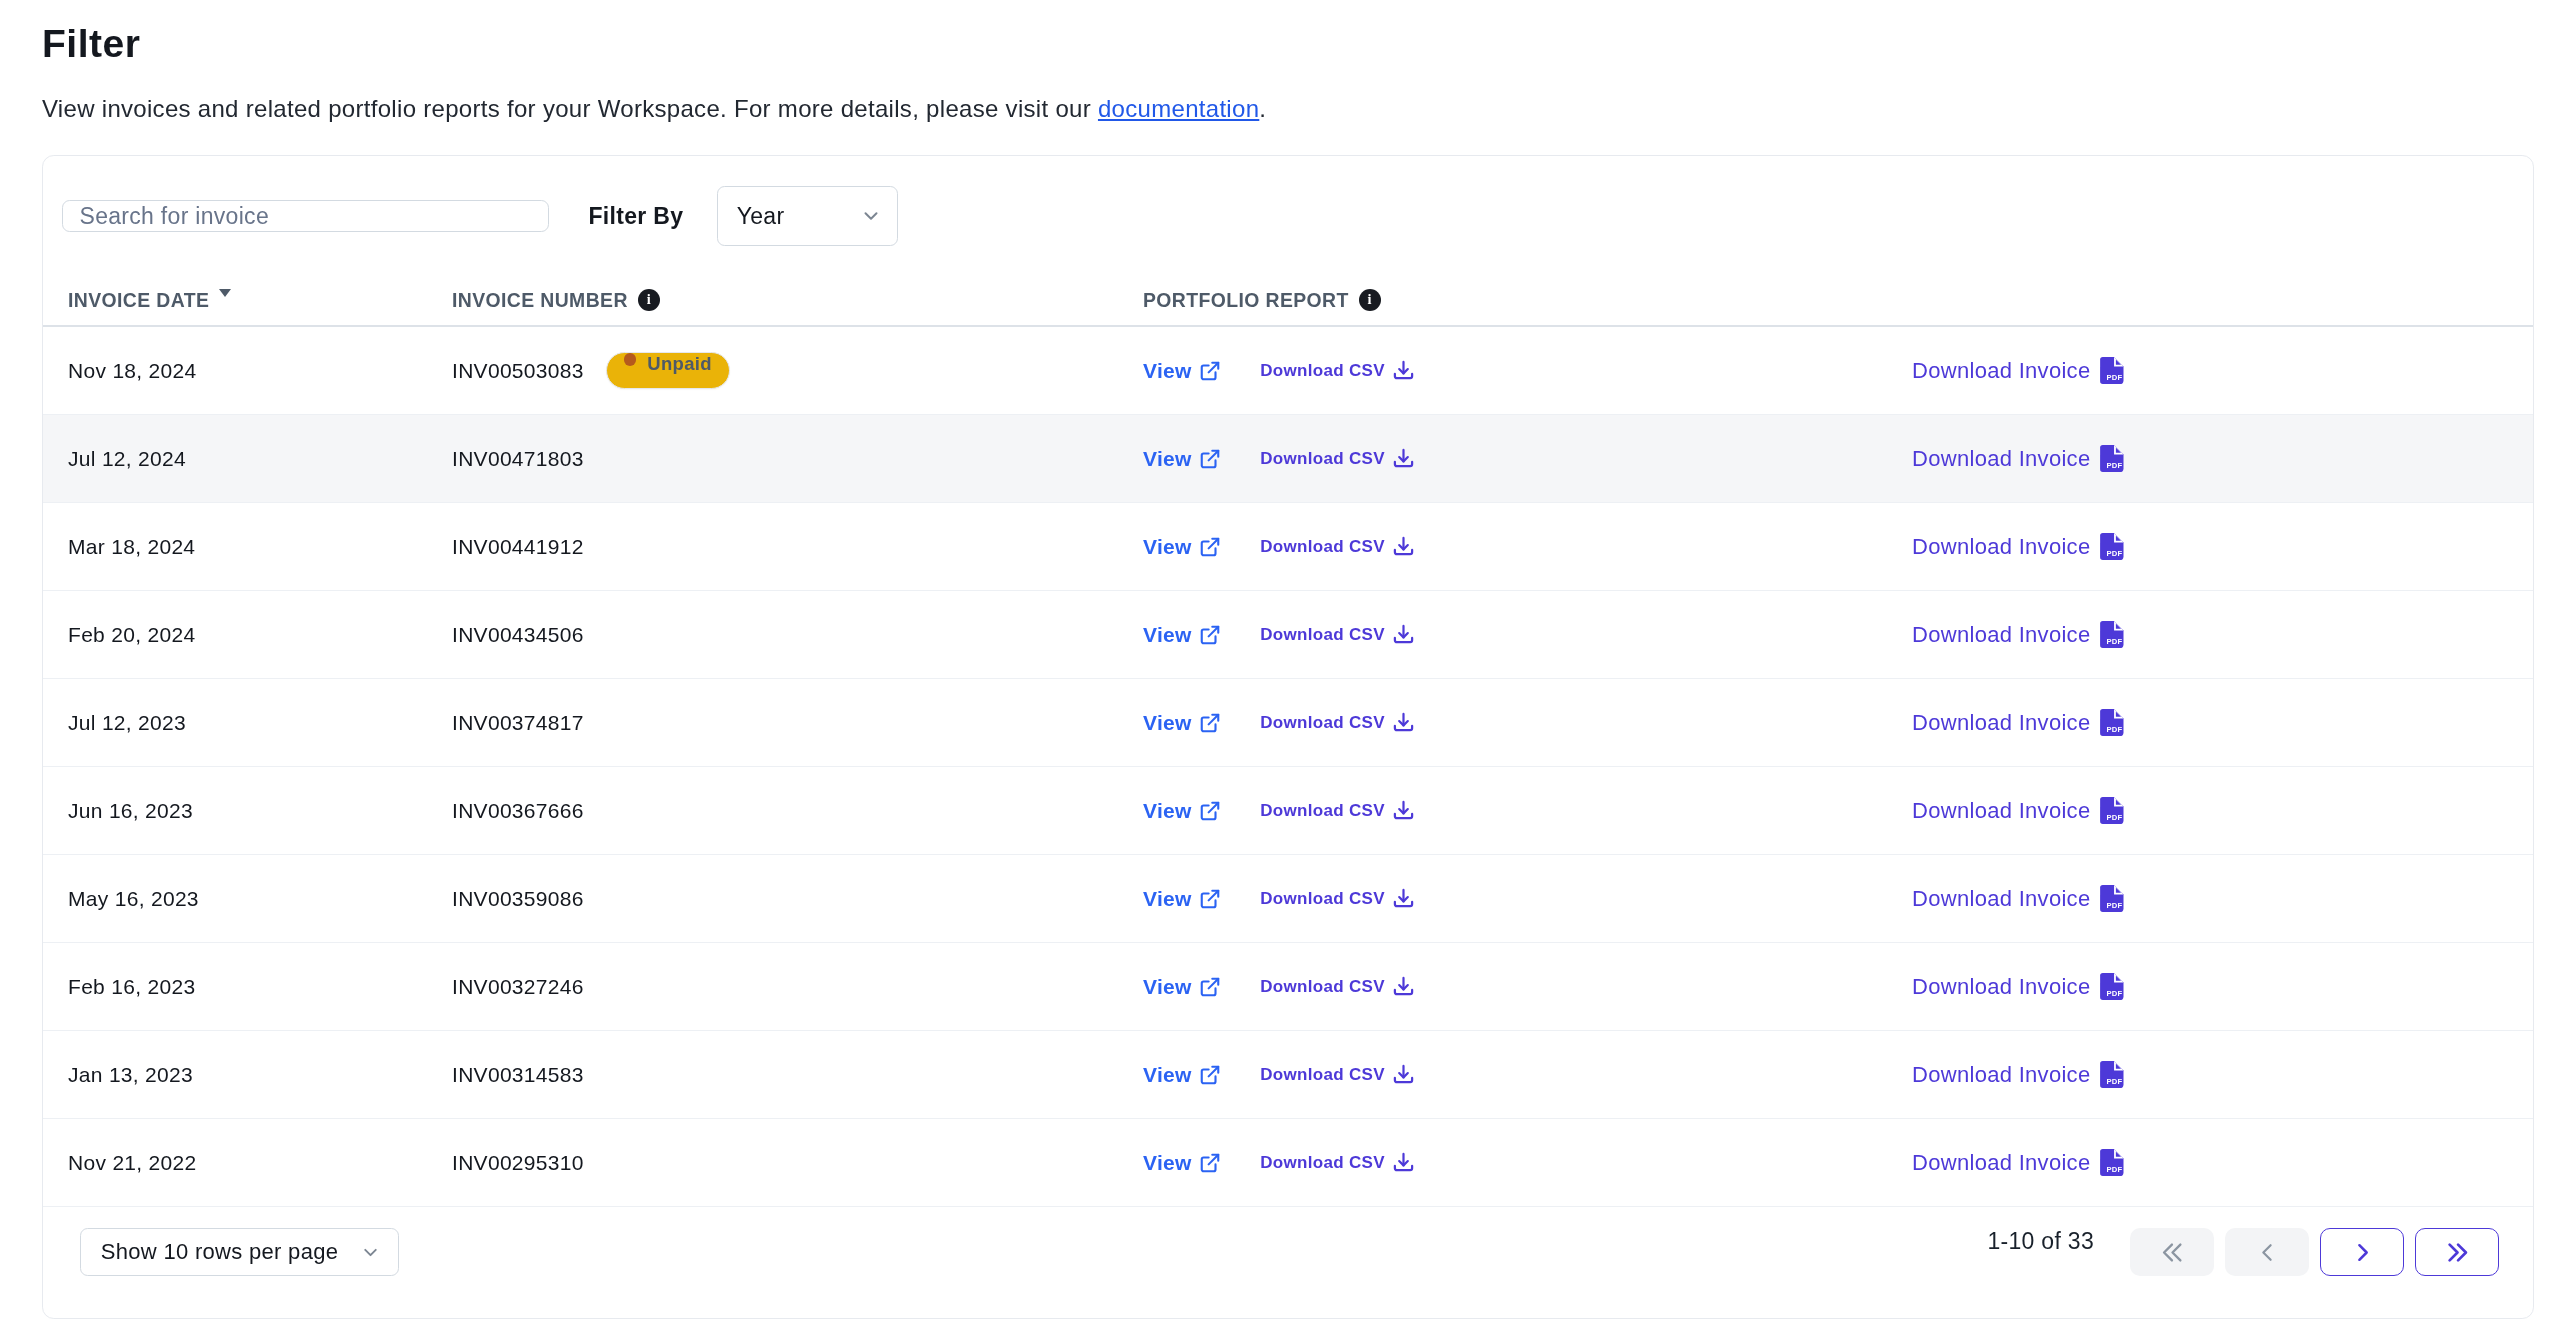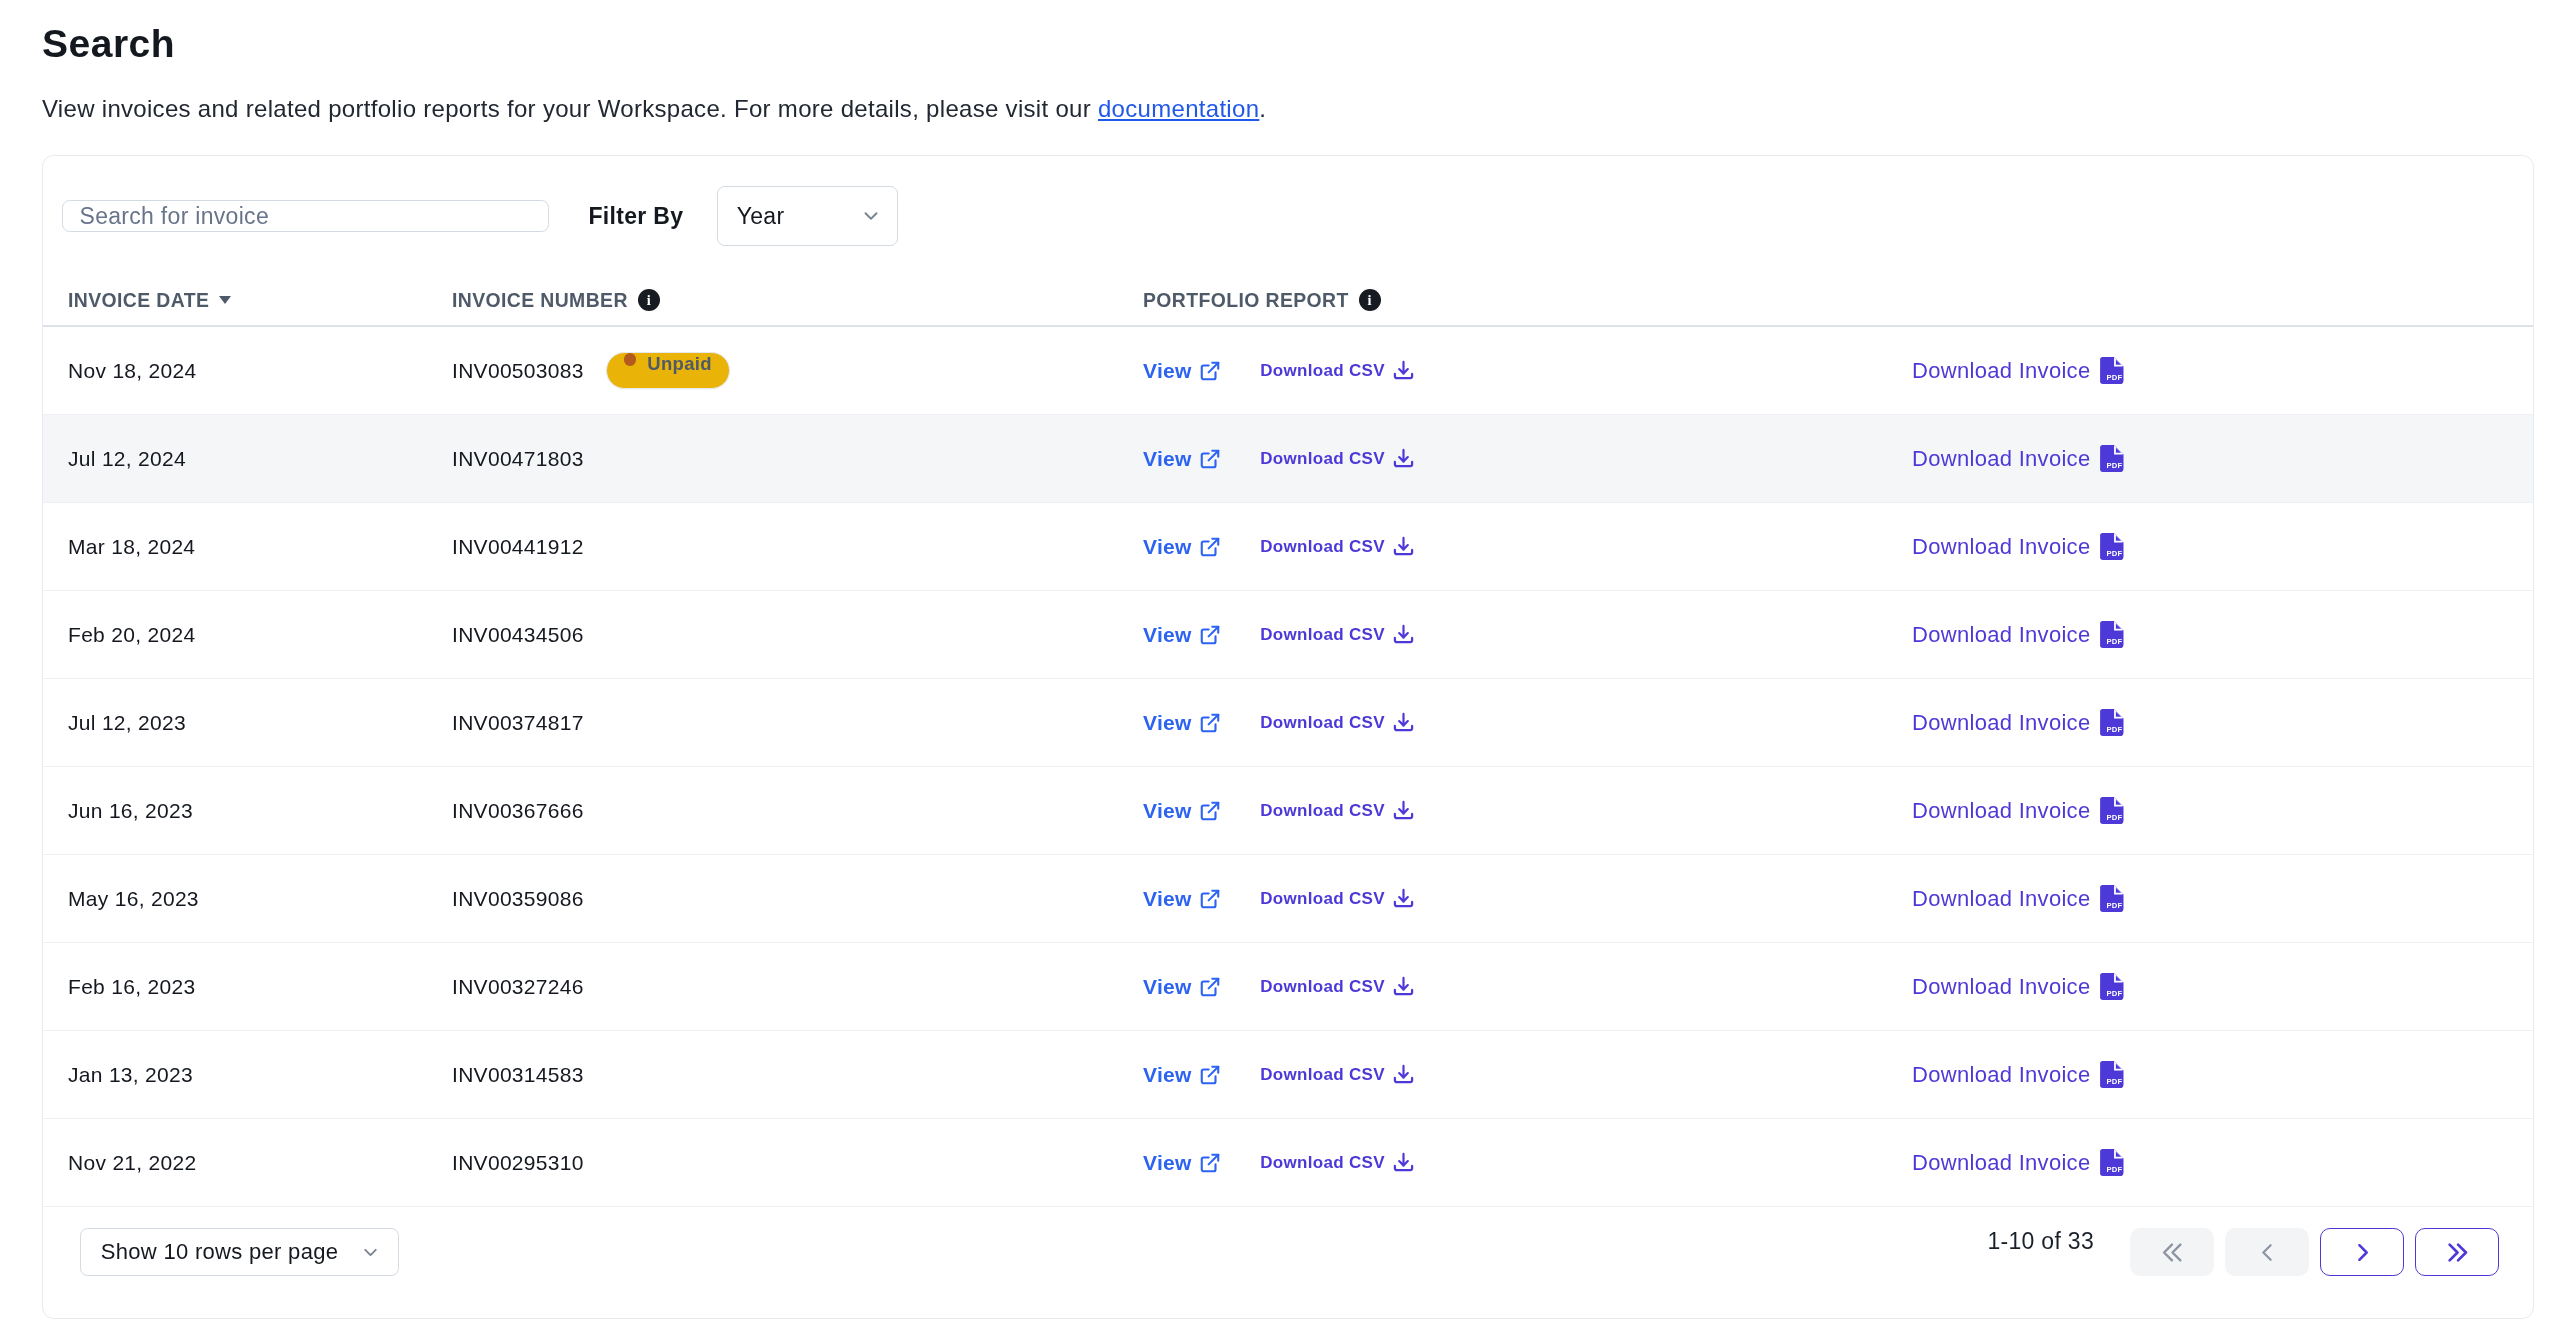--- a/index.html
+++ b/index.html
@@ -36,21 +36,21 @@
   .filter-label{font-size:23px;font-weight:700;color:var(--ink);margin-left:40px;}
   .select{display:inline-flex;align-items:center;justify-content:space-between;
     border:1.7px solid var(--ctl-border);border-radius:7.6px;background:#fff;cursor:pointer;}
   .year-select{margin-left:34px;width:181px;height:60px;padding:0 15px 0 18.5px;}
   .select .sel-text{font-size:23px;color:var(--ink);}
   .chev{color:#7c8692;flex:none;}
 
   
   .grid-row{display:grid;grid-template-columns:384px 691px 769px 1fr;align-items:center;padding:0 25px;}
   .thead{height:52px;border-bottom:2.5px solid #dde2e8;}
-  .th{display:flex;align-items:center;font-size:19.4px;font-weight:700;color:var(--muted);letter-spacing:0.4px;}
+  .th{display:flex;font-size:19.4px;font-weight:700;color:var(--muted);letter-spacing:0.4px;}
   .sort-caret{width:0;height:0;border-left:6.7px solid transparent;border-right:6.7px solid transparent;
     border-top:8.4px solid var(--muted);margin-left:10px;display:inline-block;}
   .info-icon{width:22px;height:22px;border-radius:50%;background:#181b21;color:#fff;display:inline-flex;
     align-items:center;justify-content:center;font-size:14.3px;font-weight:800;margin-left:10px;
     font-family:"Liberation Serif","DejaVu Serif",serif;cursor:pointer;}
 
   .table-row{height:88px;border-bottom:1.7px solid var(--row-border);font-size:21px;color:var(--ink);}
   .table-row.highlighted{background:var(--row-highlight);}
   .cell-number{display:flex;align-items:center;}
 
@@ -75,21 +75,21 @@
   .pg-btn{width:84px;height:48px;border-radius:10px;display:inline-flex;align-items:center;justify-content:center;
     margin-left:11px;cursor:pointer;background:#f3f4f6;border:none;}
   .pg-btn.disabled{color:#8b95a1;cursor:default;}
   .pg-btn.active{background:#fff;border:1.7px solid var(--indigo);color:var(--indigo);}
 </style>
 </head>
 <body>
 
 <div class="page">
 
-  <h1 class="page-title">Search</h1>
+  <h1 class="page-title">Filter</h1>
 
   <p class="page-desc"><span>View invoices and related portfolio reports for your Workspace. For more details, please visit our </span><a>documentation</a><span>.</span></p>
 
   <div class="card">
 
     <div class="toolbar">
       <input class="search-input" type="text" placeholder="Search for invoice" style="">
       <span class="filter-label">Filter By</span>
       <div class="select year-select">
         <span class="sel-text">Year</span>

